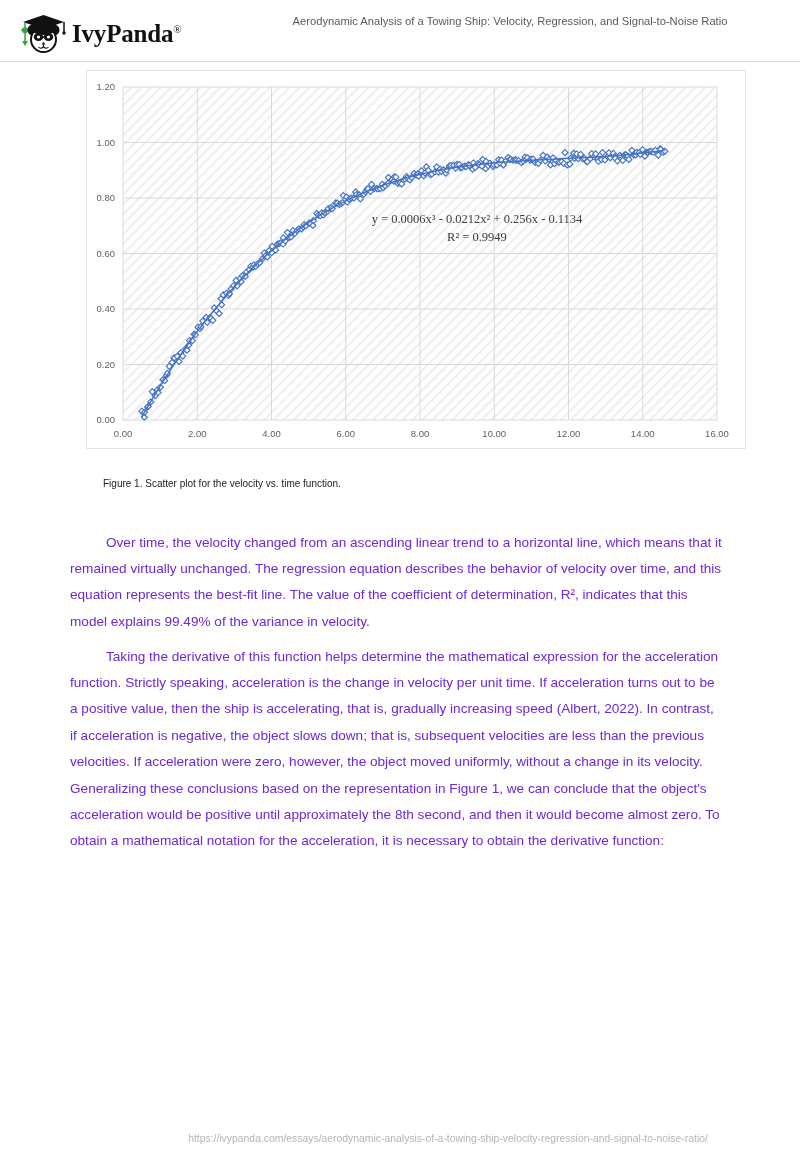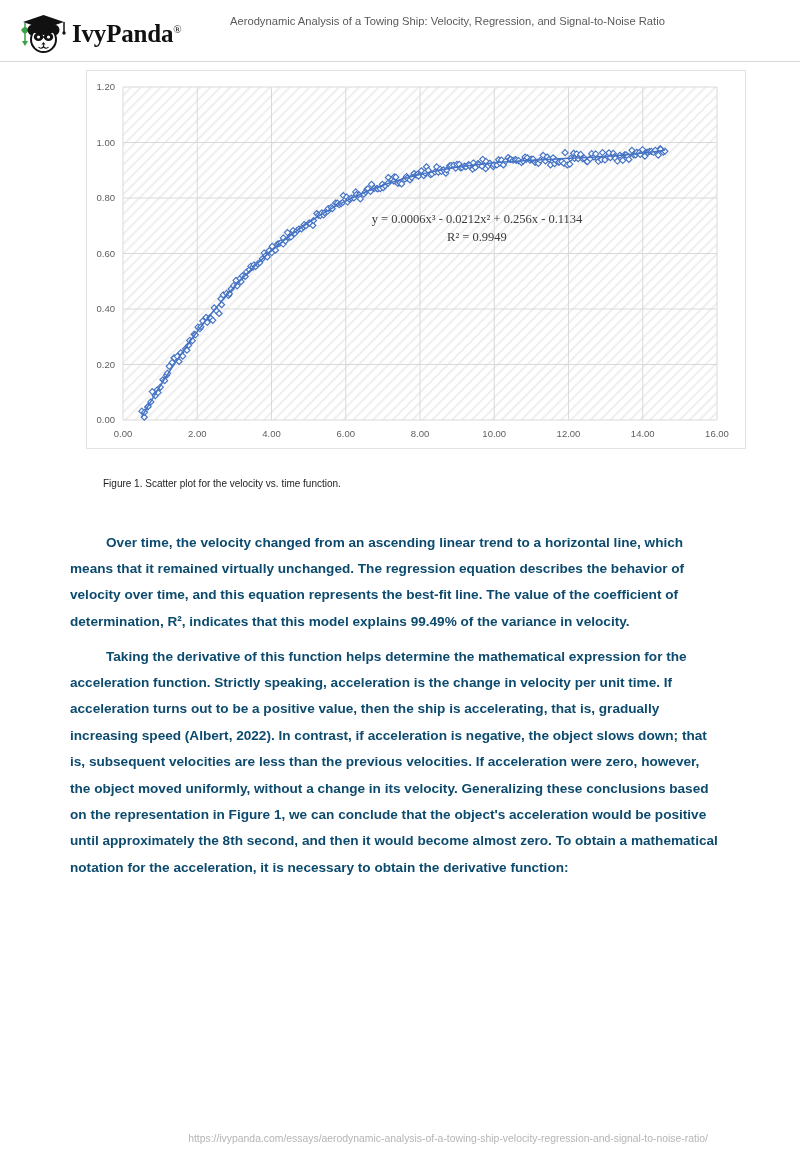--- a/index.html
+++ b/index.html
@@ -48,20 +48,21 @@
   #brand-wordmark .reg {
     font-size: 11px;
     vertical-align: super;
     font-weight: 400;
   }
   #doc-title {
     position: absolute;
     top: 14px;
     left: 230px;
     width: 560px;
+    text-align: center;
     font-size: 11.2px;
     color: #5a5a5a;
     font-family: "Liberation Sans", sans-serif;
     line-height: 14px;
     white-space: nowrap;
   }
 
   
   #figure-block {
     position: absolute;
@@ -83,24 +84,23 @@
     font-size: 10px;
     line-height: 20px;
     color: #1d1d1d;
   }
   .body-paragraph {
     position: absolute;
     left: 70px;
     width: 652px;
     font-size: 13.6px;
     line-height: 26.4px;
-    color: #0c4a6e;
+    color: #6d28d9;
     text-align: left;
     text-indent: 36px;
-    font-weight: bold;
   }
   #paragraph-1 { top: 516px; }
   #paragraph-2 { top: 630px; }
 
   
   #page-footer {
     position: absolute;
     top: 1128px;
     left: 0;
     width: 800px;

